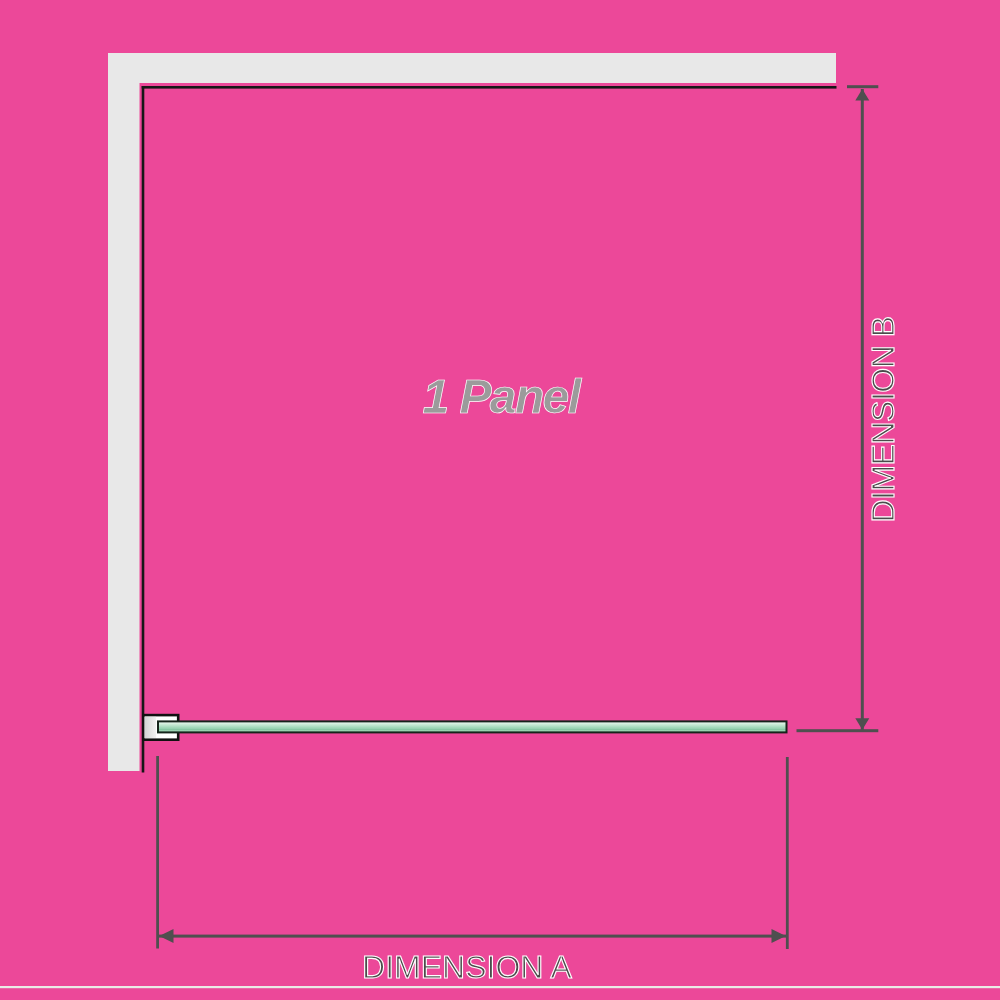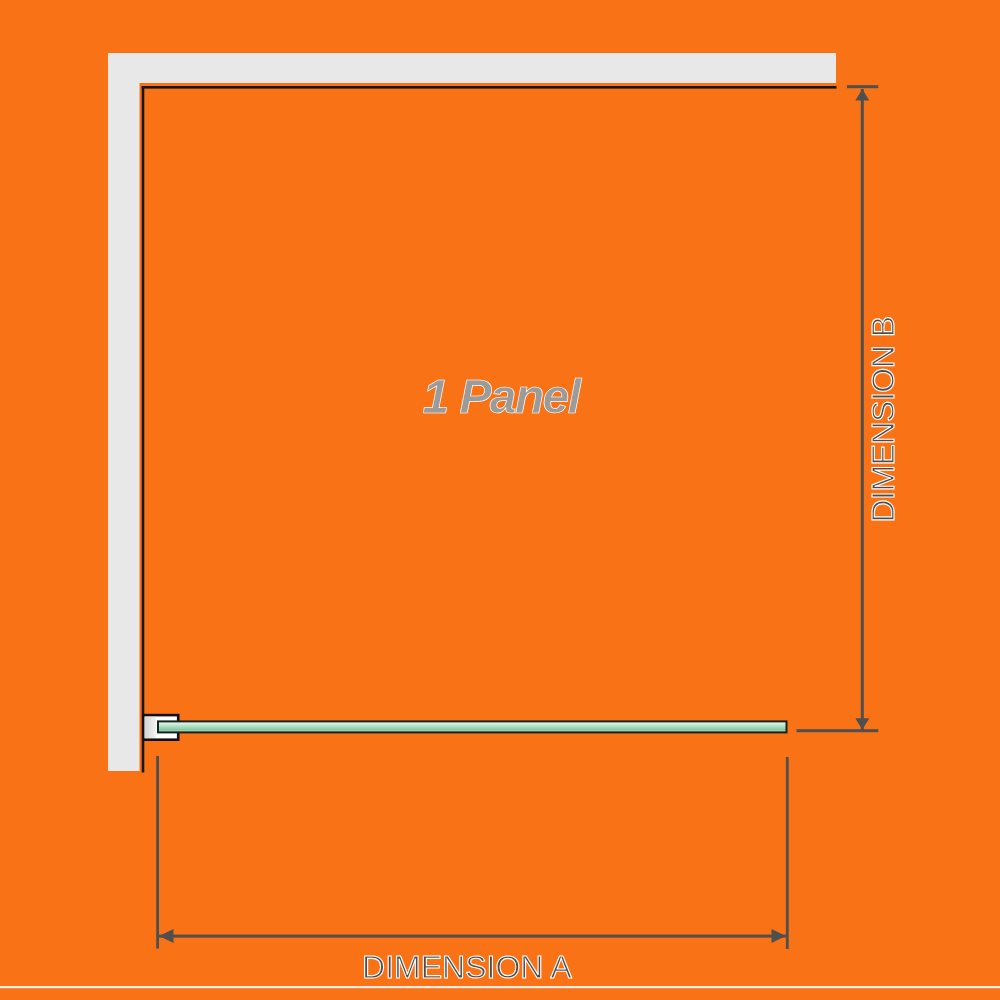--- a/index.html
+++ b/index.html
@@ -1,16 +1,16 @@
 <!DOCTYPE html>
 <html><head>
 <meta charset="utf-8">
 <style>
   html,body{margin:0;padding:0;background:#ffffff;}
-  #stage{position:relative;width:1000px;height:1000px;background:#f97316;overflow:hidden;}
+  #stage{position:relative;width:1000px;height:1000px;background:#ec4899;overflow:hidden;}
   svg{position:absolute;left:0;top:0;}
   text{font-family:"Liberation Sans", sans-serif;}
 </style>
 </head>
 <body>
 <div id="stage">
 <svg width="1000" height="1000" viewBox="0 0 1000 1000">
   <defs>
     <linearGradient id="glassg" x1="0" y1="0" x2="0" y2="1">
       <stop offset="0" stop-color="#e9f7ef"></stop>

